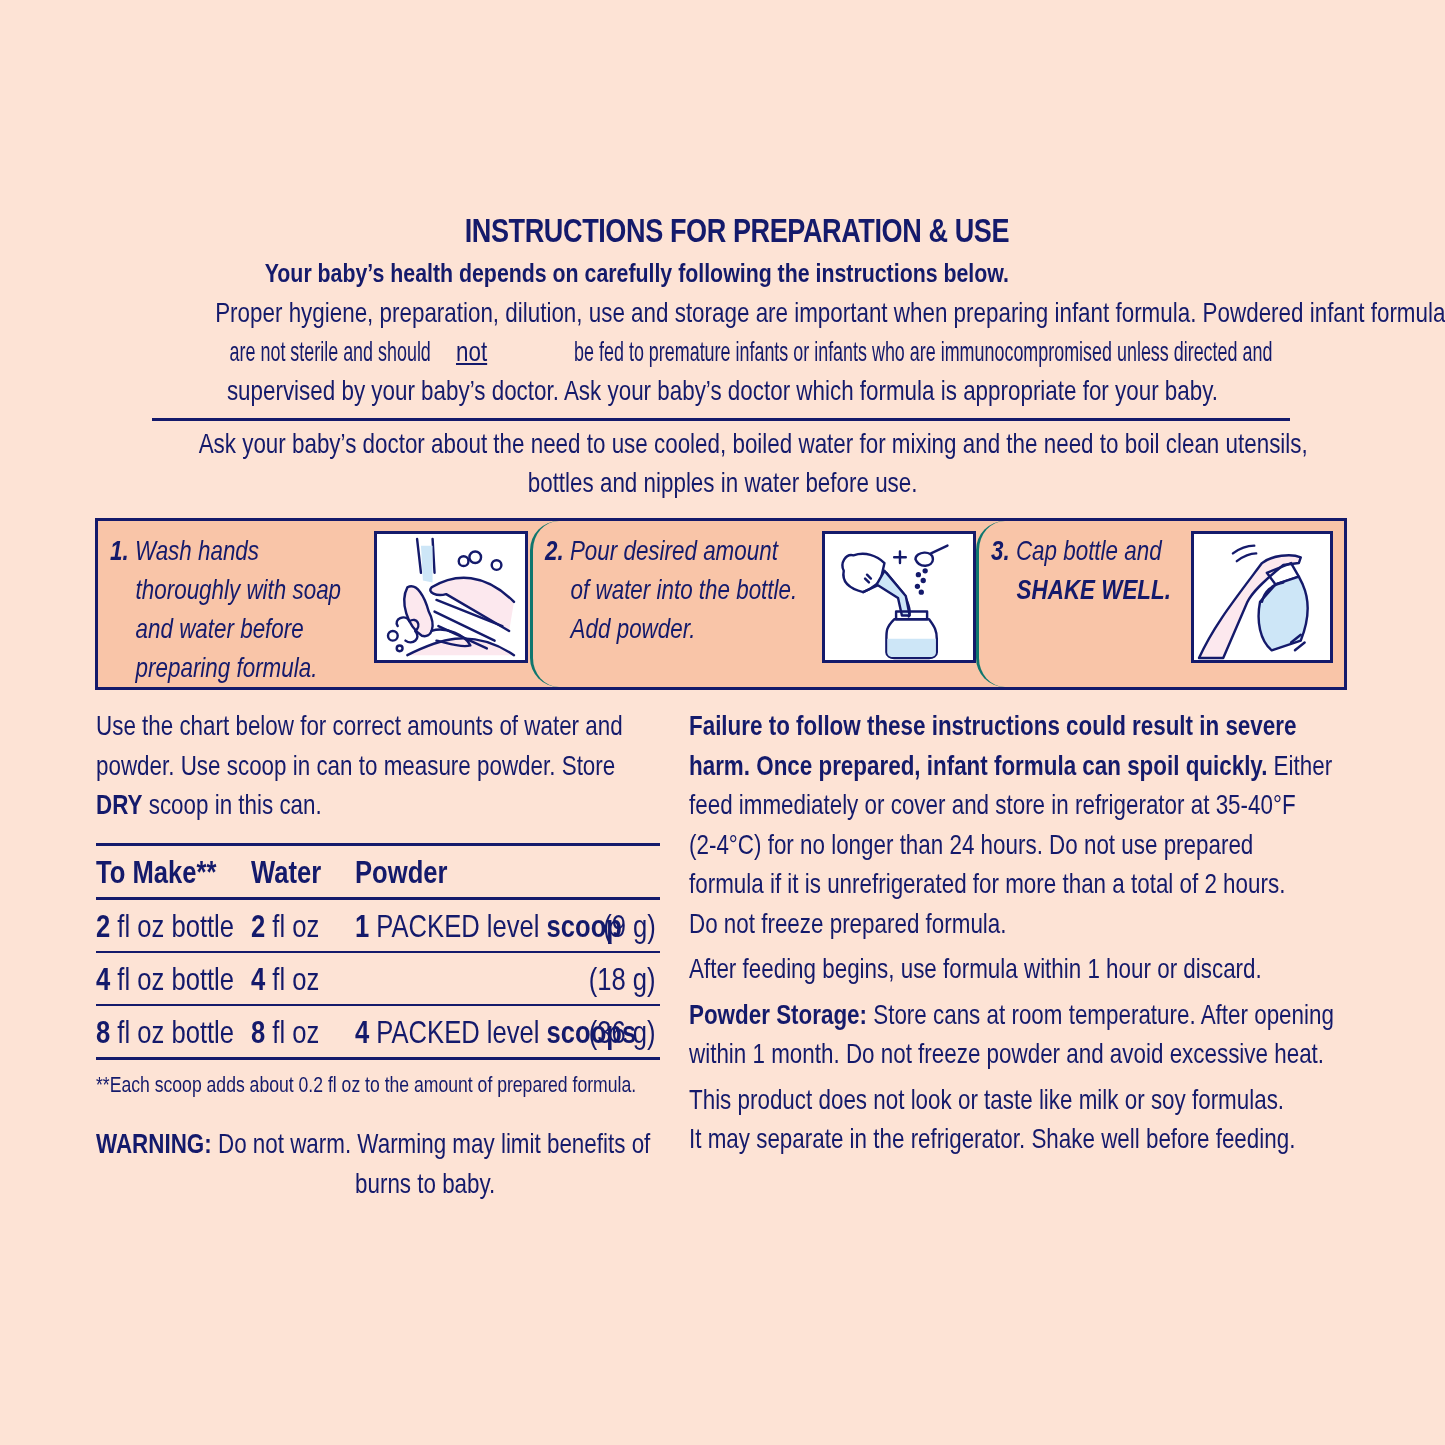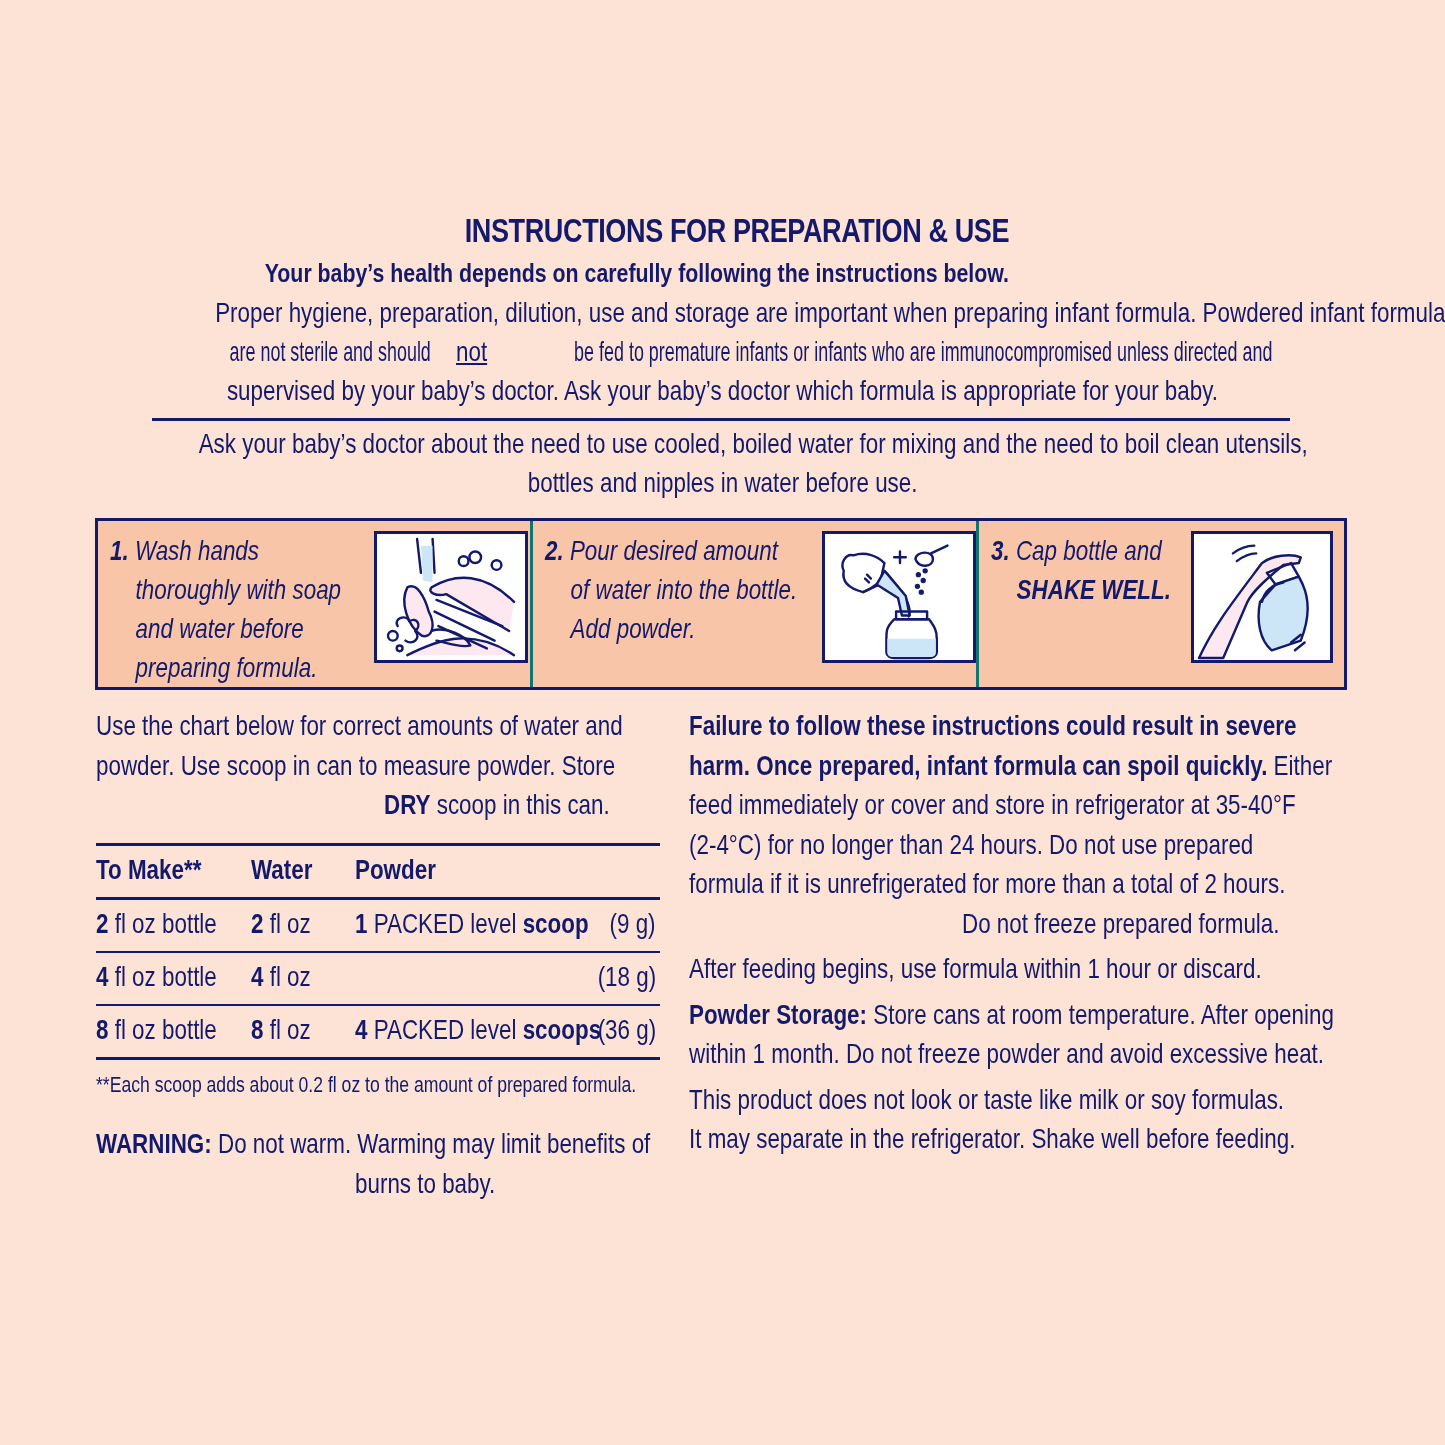--- a/index.html
+++ b/index.html
@@ -23,50 +23,50 @@
   .para .ln { display:block; white-space:nowrap; }
   .para .ln span { display:inline-block; transform:scaleX(0.8); }
   #intro { top:293px; }
   #rule1 { position:absolute; top:418px; left:152px; width:1138px; height:3px; background:#141a6b; }
   #boil { top:424px; }
 
   #steps {
     position:absolute; top:518px; left:95px; width:1252px; height:172px;
     border:3px solid #141a6b; box-sizing:border-box; background:#F9C5A8; display:flex;
   }
-  .step { position:relative; height:100%; box-sizing:border-box; }
+  .step { position:relative; height:100%; box-sizing:border-box;border-radius:29px; }
   .step + .step { border-left:3px solid #0f766e; }
   #step1 { width:432px; } #step2 { width:446px; } #step3 { flex:1; }
   .step-text {
     position:absolute; top:10px; left:12px; font-size:28px; line-height:39px;
     font-style:italic; white-space:nowrap;
   }
   .step-text .inner { display:inline-block; transform:scaleX(0.8); transform-origin:left top; }
   .step-num { font-weight:bold; }
   .step-line { display:block; }
   .step-line.indent { padding-left:32px; }
   .step-illus {
     position:absolute; top:10px; width:154px; height:132px; background:#fff;
     border:3px solid #141a6b; box-sizing:border-box;
   }
   #step1 .step-illus { left:276px; }
   #step2 .step-illus { left:289px; }
   #step3 .step-illus { left:212px; width:142px; }
   .step-illus svg { width:100%; height:100%; display:block; }
 
-  .col { position:absolute; font-size:28px; line-height:39.5px;text-align:right; }
+  .col { position:absolute; font-size:28px; line-height:39.5px; }
   .col .ln { display:block; white-space:nowrap; }
   .col .ln > span.s { display:inline-block; transform:scaleX(0.8); transform-origin:left top; }
   #left-col { left:96px; top:706px; width:570px; }
   #right-col { left:689px; top:706px; width:670px; }
   b { font-weight:bold; }
 
   #table { position:absolute; left:96px; top:843px; width:564px; }
   .trule { height:3px; background:#141a6b; }
-  .trow { position:relative; height:51px; font-size:28px; }
+  .trow { position:relative; height:51px; font-size:32px; }
   .trow .cell { position:absolute; top:8px; white-space:nowrap; }
   .trow .cell span.s { display:inline-block; transform:scaleX(0.8); transform-origin:left top; }
   .c1 { left:0; } .c2 { left:155px; } .c3 { left:250px;margin-left:9px; } .c4 { right:4px; }
   .c4 span.s { transform-origin:right top !important; }
   .thead { height:51px; font-weight:bold; }
   .trule.thin { height:2px; }
   #footnote { position:absolute; left:96px; top:1072px; font-size:22px; white-space:nowrap; }
   #footnote span { display:inline-block; transform:scaleX(0.8); transform-origin:left top; }
   #warning { position:absolute; left:96px; top:1124px; font-size:28px; line-height:40px;text-align:center; }
   #warning .ln { display:block; white-space:nowrap; }

